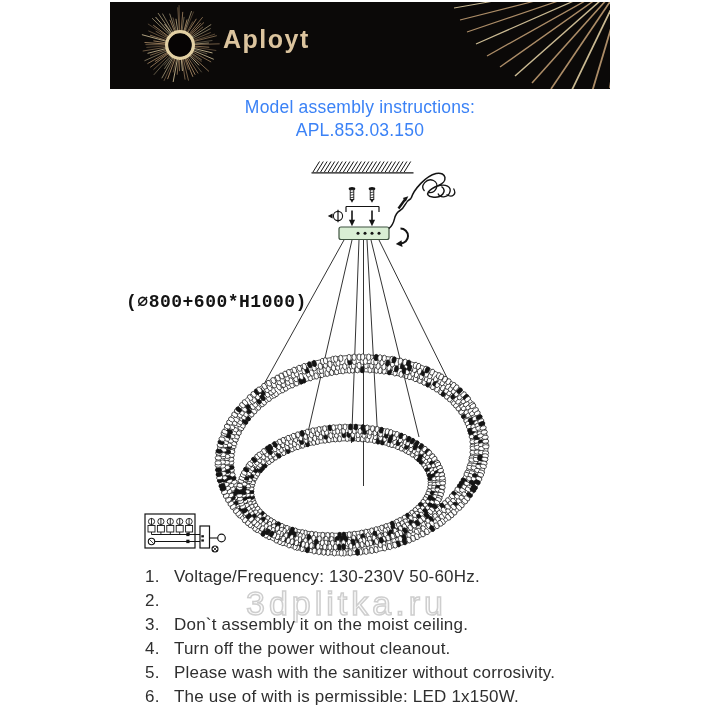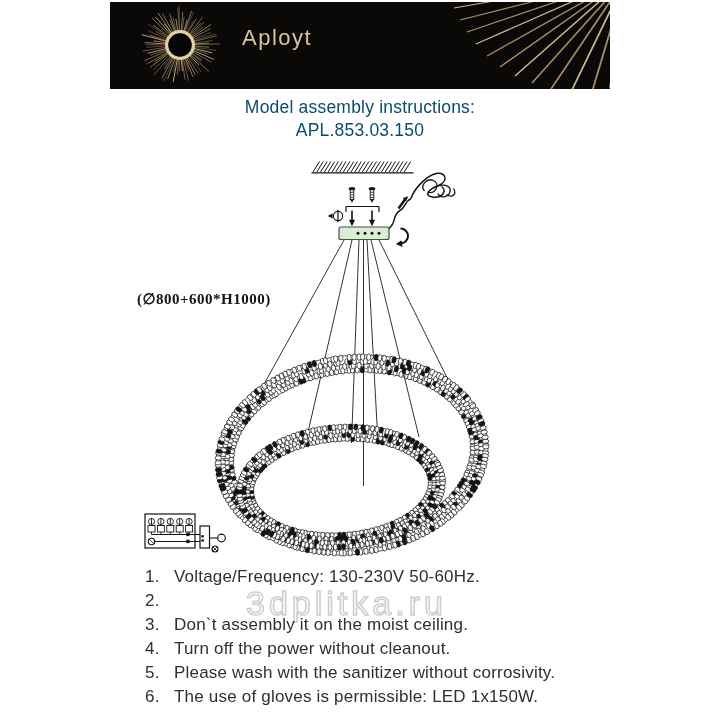--- a/index.html
+++ b/index.html
@@ -6,26 +6,26 @@
     --banner-bg:#0b0908; --gold:#c9a478; --gold-light:#ecd9ab; --brand-text:#dcc49e;
     --ink:#141414; --canopy-fill:#d9eed4; --canopy-stroke:#3f5340;
     --body-text:#2f2f2f; --wm-outline:#c9c9c9;
   }
   html,body{margin:0;padding:0}
   body{width:720px;height:720px;background:#ffffff;position:relative;overflow:hidden;
        font-family:"Liberation Sans",sans-serif;}
   .banner{position:absolute;left:110px;top:2px;width:500px;height:87px;
           background:var(--banner-bg);overflow:hidden}
   .banner svg{position:absolute;left:0;top:0}
-  .brand{position:absolute;left:132px;top:23px;font-size:22px;font-weight:400;
+  .brand{position:absolute;left:113px;top:23px;font-size:25px;font-weight:700;
          color:var(--brand-text);letter-spacing:1.5px}
   .title-block{position:absolute;left:0;top:96px;width:720px;text-align:center;
-               color:#0c4a6e;font-size:17.5px;font-weight:500;line-height:23px;letter-spacing:.2px}
-  .dim{position:absolute;left:137px;top:290px;font-family:Liberation Serif, serif;
-       font-size:15px;font-weight:700;color:var(--ink);letter-spacing:.5px}
+               color:#3b82f6;font-size:17.5px;font-weight:500;line-height:23px;letter-spacing:.2px}
+  .dim{position:absolute;left:126px;top:290px;font-family:Liberation Mono, monospace;
+       font-size:18px;font-weight:700;color:var(--ink);letter-spacing:.5px}
   #drawing{position:absolute;left:0;top:0;width:720px;height:720px}
   .watermark{position:absolute;left:246px;top:584px;z-index:1;
              font-size:34px;font-weight:400;letter-spacing:4px;color:#fbfbfb;
              -webkit-text-stroke:1.5px var(--wm-outline);opacity:.9}
   .instructions{position:absolute;left:145px;top:565px;margin:0;padding:0;list-style:none;z-index:2;
                 font-size:17px;font-weight:500;color:var(--body-text);letter-spacing:.2px}
   .instructions li{display:flex;height:24px;line-height:24px;white-space:nowrap}
   .instructions .num{width:29px;flex:0 0 29px}
   .ink-s{stroke:var(--ink)}
   .wf{fill:#fff}
@@ -1318,15 +1318,15 @@
   <li>
     <span class="num">4.</span>
     <span>Turn off the power without cleanout.</span>
     </li>
   <li>
     <span class="num">5.</span>
     <span>Please wash with the sanitizer without corrosivity.</span>
     </li>
   <li>
     <span class="num">6.</span>
-    <span>The use of gloves is permissible: LED 1x150W.</span>
+    <span>The use of with is permissible: LED 1x150W.</span>
     </li>
 </ol>
 
 </body></html>

